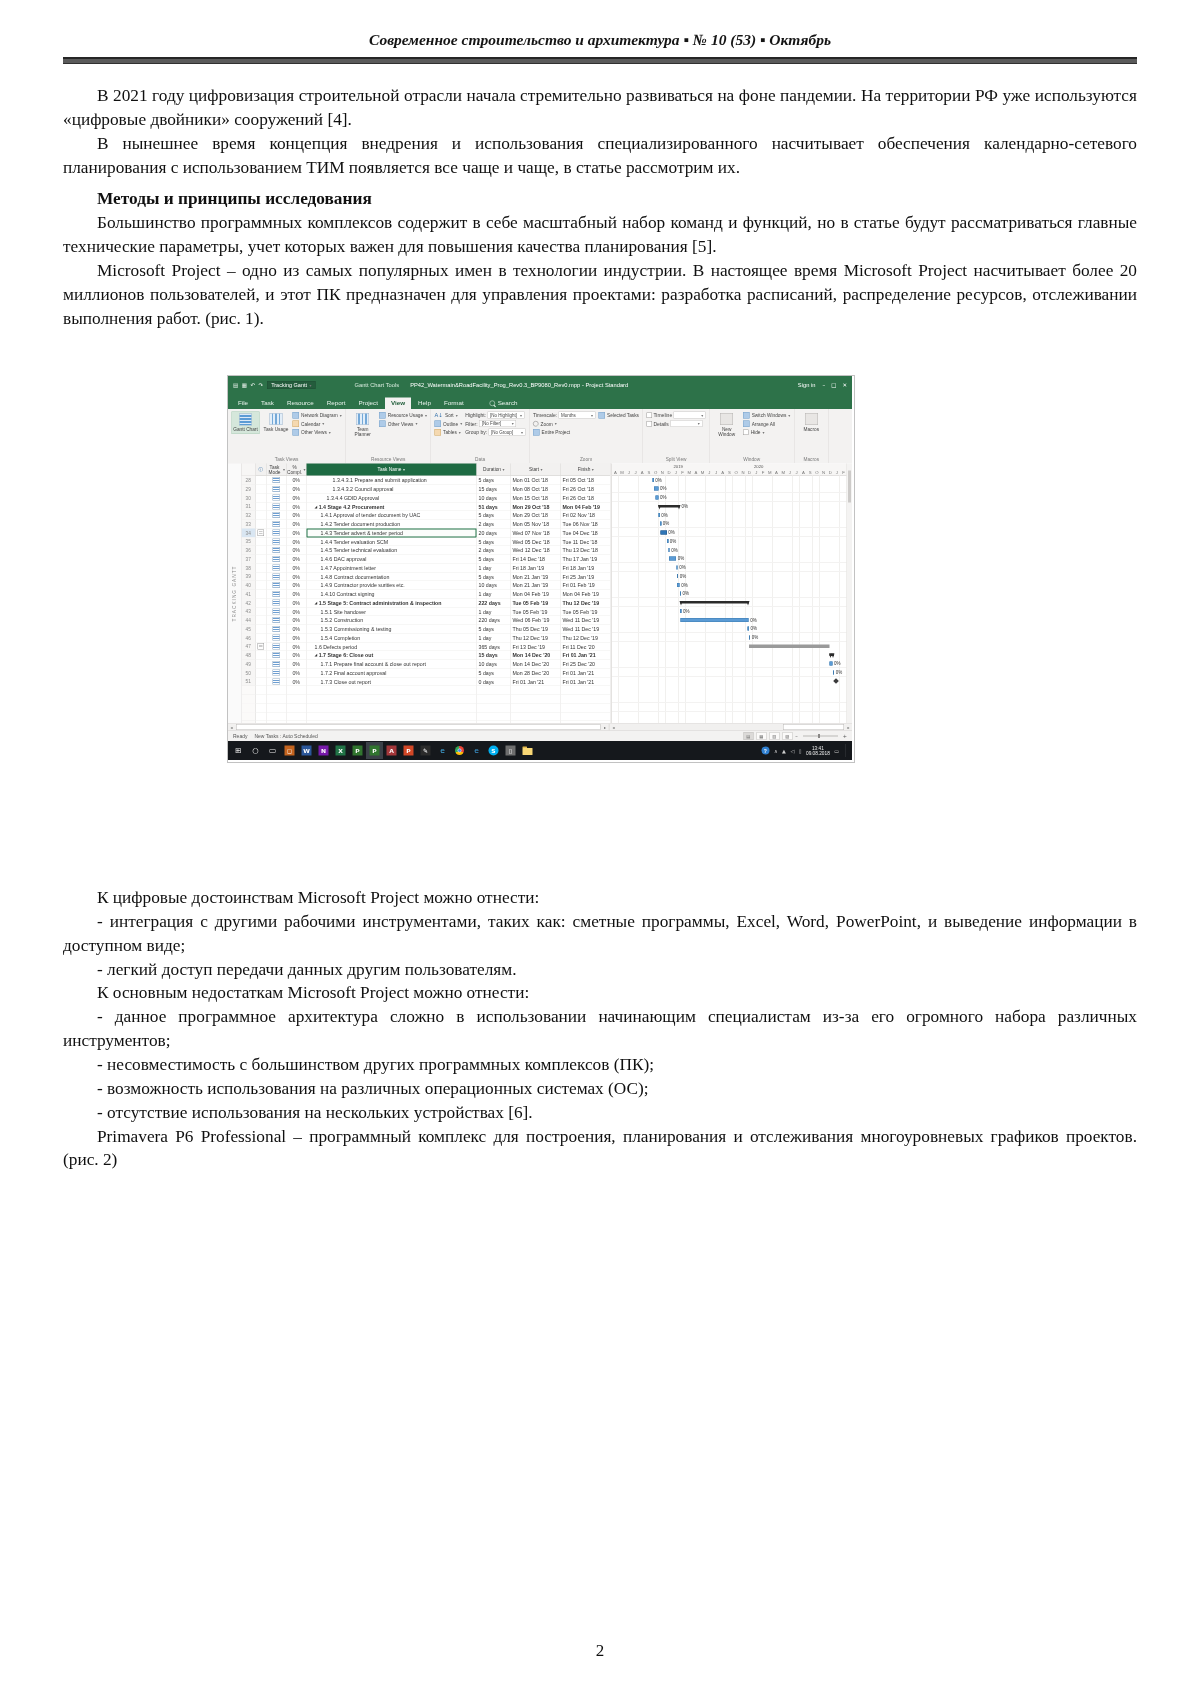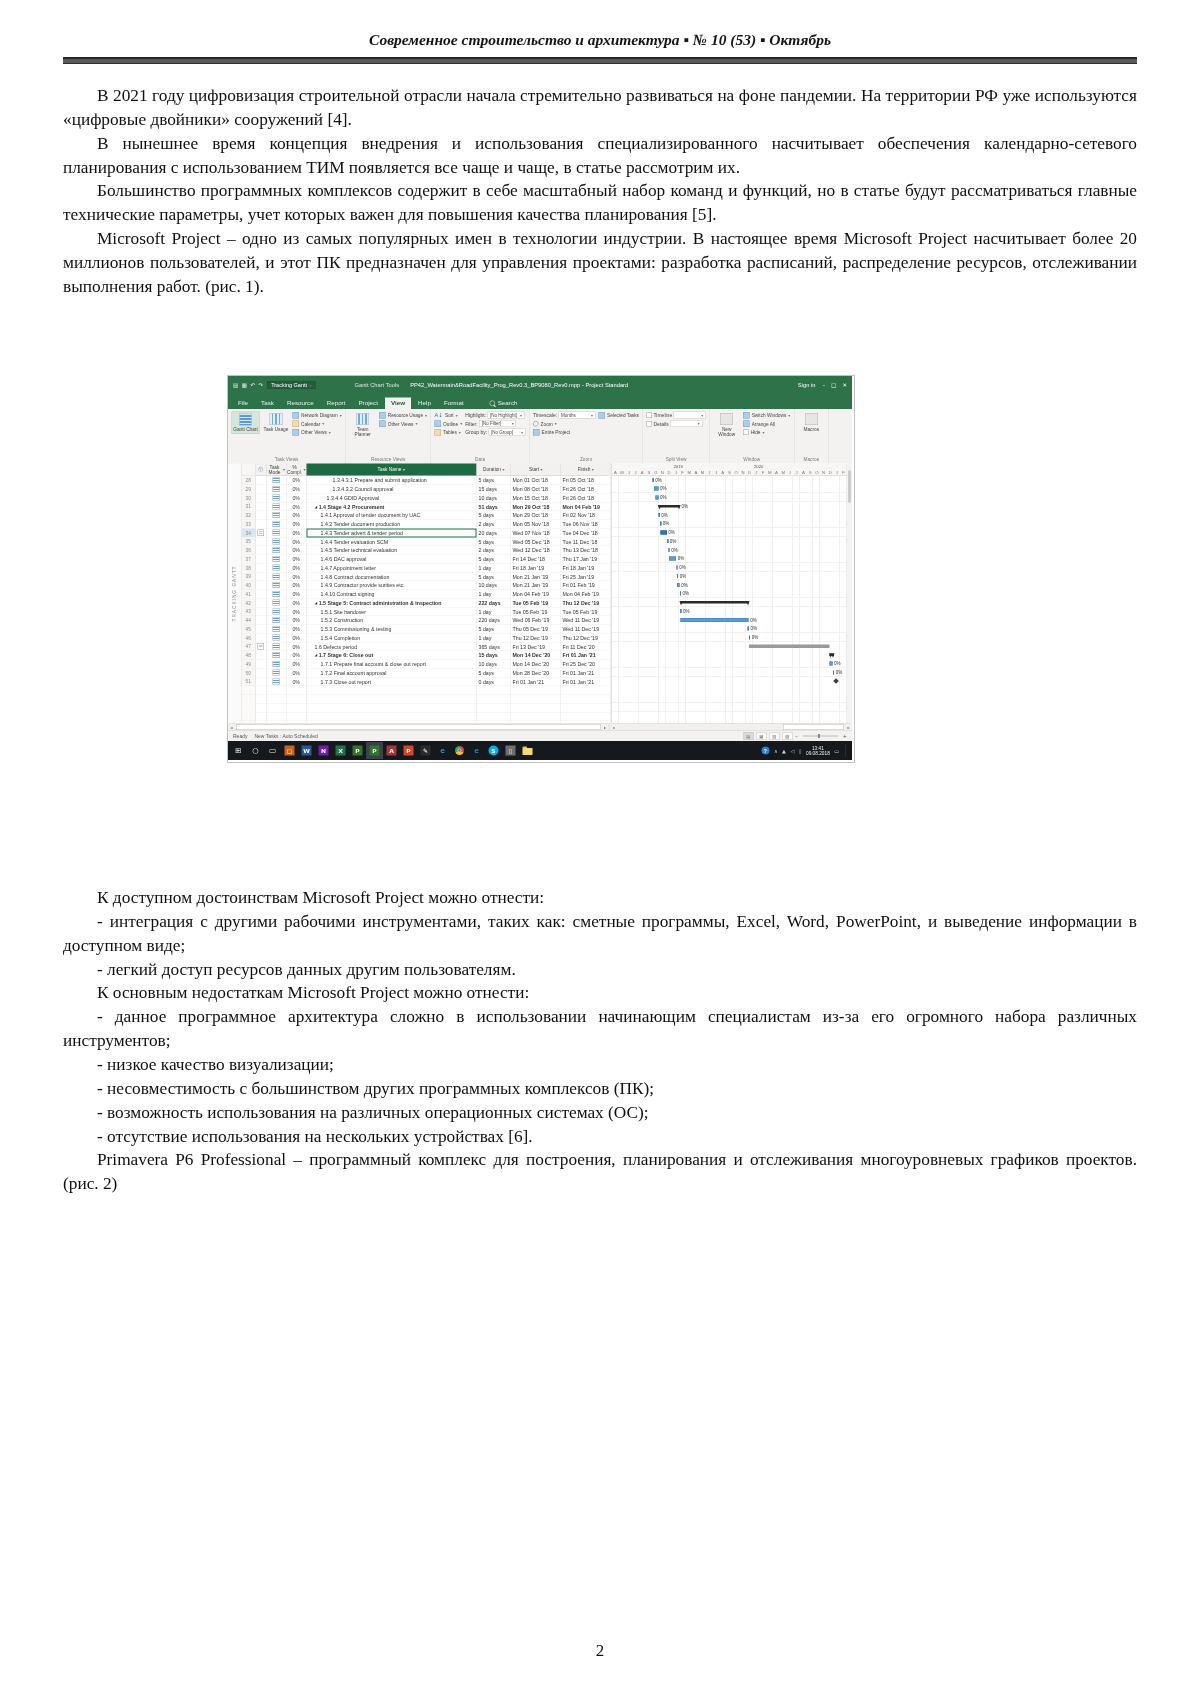--- a/index.html
+++ b/index.html
@@ -157,20 +157,21 @@
 <body>
 
 <div class="page">
 
   <div class="jheader">Современное строительство и архитектура ▪ № 10 (53) ▪ Октябрь</div>
   <div class="jrule"></div>
 
   <div class="art art1">
       <p class="para">В 2021 году цифровизация строительной отрасли начала стремительно развиваться на фоне пандемии. На территории РФ уже используются «цифровые двойники» сооружений [4].</p>
       <p class="para">В нынешнее время концепция внедрения и использования специализированного насчитывает обеспечения календарно-сетевого планирования с использованием ТИМ появляется все чаще и чаще, в статье рассмотрим их.</p>
+      <p class="hpara">Методы и принципы исследования</p>
       <p class="para">Большинство программных комплексов содержит в себе масштабный набор команд и функций, но в статье будут рассматриваться главные технические параметры, учет которых важен для повышения качества планирования [5].</p>
       <p class="para">Microsoft Project – одно из самых популярных имен в технологии индустрии. В настоящее время Microsoft Project насчитывает более 20 миллионов пользователей, и этот ПК предназначен для управления проектами: разработка расписаний, распределение ресурсов, отслеживании выполнения работ. (рис. 1).</p>
     </div>
 
   <div class="pj-fig">
     <div class="pj-scale">
 
       <div class="pj-title">
         <span class="qa">
           <span class="gly">▤</span>
@@ -966,26 +967,25 @@
           <span class="trayic">▭</span>
           <span class="sdesk"></span>
         </div>
       </div>
 
     </div>
   </div>
 
 
   <div class="art art2">
-      <p class="para">К доступном достоинствам Microsoft Project можно отнести:</p>
+      <p class="para">К цифровые достоинствам Microsoft Project можно отнести:</p>
       <p class="para">- интеграция с другими рабочими инструментами, таких как: сметные программы, Excel, Word, PowerPoint, и выведение информации в доступном виде;</p>
-      <p class="para">- легкий доступ ресурсов данных другим пользователям.</p>
+      <p class="para">- легкий доступ передачи данных другим пользователям.</p>
       <p class="para">К основным недостаткам Microsoft Project можно отнести:</p>
       <p class="para">- данное программное архитектура сложно в использовании начинающим специалистам из-за его огромного набора различных инструментов;</p>
-      <p class="para">- низкое качество визуализации;</p>
       <p class="para">- несовместимость с большинством других программных комплексов (ПК);</p>
       <p class="para">- возможность использования на различных операционных системах (ОС);</p>
       <p class="para">- отсутствие использования на нескольких устройствах [6].</p>
       <p class="para">Primavera P6 Professional – программный комплекс для построения, планирования и отслеживания многоуровневых графиков проектов. (рис. 2)</p>
     </div>
 
   <div class="pagenum">2</div>
 </div>
 
 </body></html>

